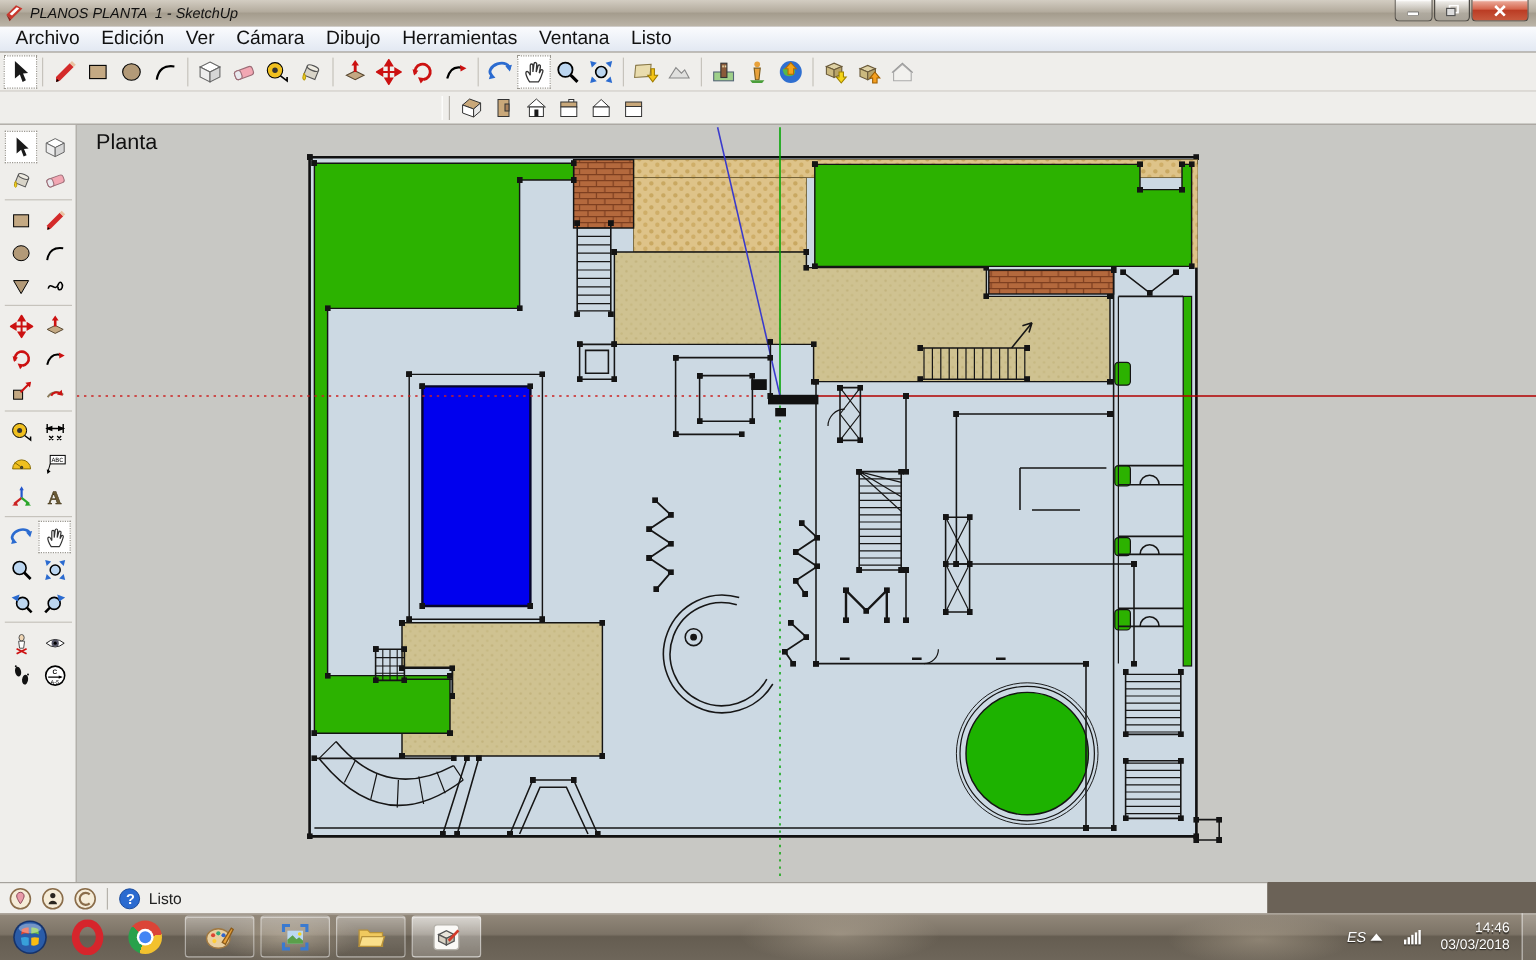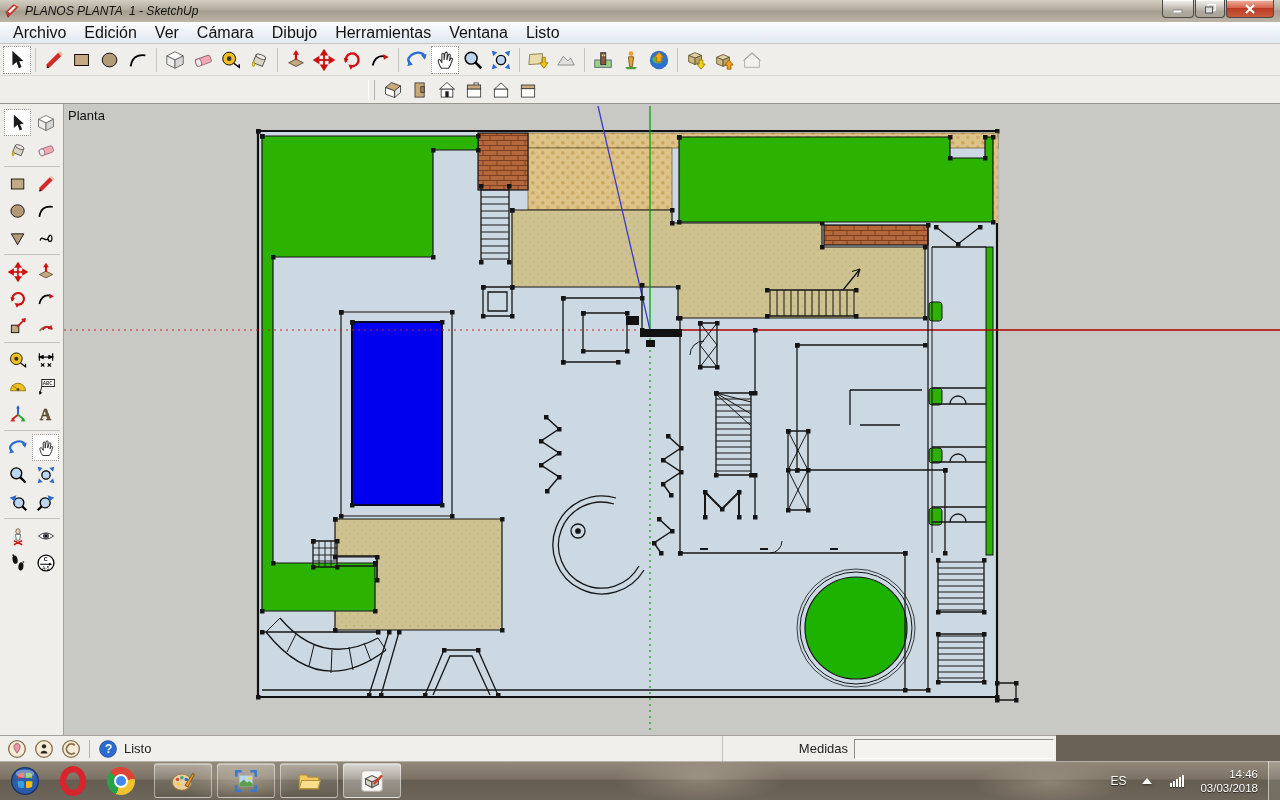--- a/index.html
+++ b/index.html
@@ -46,21 +46,21 @@
   .main{position:absolute;left:0;top:104px;width:1280px;height:631px;display:flex;}
   .sidebar{width:64px;height:631px;background:#efeeeb;border-right:1px solid #a5a29c;
     box-sizing:border-box;display:flex;flex-direction:column;align-items:center;padding-top:5px;}
   .srow{display:flex;gap:1px;}
   .sbtn{width:27px;height:27px;display:flex;align-items:center;justify-content:center;
     border:1px solid transparent;box-sizing:border-box;}
   .sbtn.pressed{background:#fff;border:1px dotted #9a978f;}
   .hsep{width:56px;height:1px;background:#c6c3bc;margin:3px 0;}
 
   .canvas{position:relative;width:1216px;height:631px;background:#c8c8c4;overflow:hidden;}
-  .scene-tab{position:absolute;left:4px;top:4px;font-size:13px;color:#111;}
+  .scene-tab{position:absolute;left:16px;top:4px;font-size:18px;color:#111;}
   .plan-svg{position:absolute;left:0;top:0;}
 
   
   .statusbar{position:absolute;left:0;top:735px;width:1056px;height:26px;background:#f0efec;
     border-top:1px solid #a5a29c;display:flex;align-items:center;box-sizing:border-box;font-size:13px;color:#222;}
   .sb-ico{width:20px;height:20px;margin-left:7px;}
   .sb-sep{width:1px;height:18px;background:#b5b2ab;margin:0 8px;}
   .sb-status{margin-left:6px;}
   .sb-right{margin-left:auto;display:flex;align-items:center;height:100%;}
   .sb-div{width:1px;height:100%;background:#c2bfb8;}
@@ -79,21 +79,21 @@
       linear-gradient(180deg,#93897b 0%,#7c7366 45%,#655d51 50%,#6e665a 100%);
     box-shadow:inset 0 1px 0 rgba(255,255,255,.35);display:flex;align-items:center;}
   .tb-app{width:34px;height:34px;margin-left:14px;display:flex;align-items:center;justify-content:center;}
   .tb-btn{width:56px;height:33px;margin-left:5px;border:1px solid rgba(255,255,255,.45);
     border-radius:3px;display:flex;align-items:center;justify-content:center;
     background:linear-gradient(180deg,rgba(255,255,255,.30),rgba(255,255,255,.10) 50%,rgba(0,0,0,.08));
     box-shadow:inset 0 1px 0 rgba(255,255,255,.4);}
   .tb-btn.active{background:linear-gradient(180deg,rgba(255,255,255,.65),rgba(255,255,255,.35) 50%,rgba(255,255,255,.18));}
   .tray{margin-left:auto;display:flex;align-items:center;color:#fff;height:100%;}
   .tray .txt{font-size:12px;text-shadow:0 1px 1px rgba(0,0,0,.7);}
-  .tray-lang{margin-right:16px;}
+  .tray-lang{margin-right:4px;font-style:italic;}
   .tray-caret{width:0;height:0;border-left:5px solid transparent;border-right:5px solid transparent;
     border-bottom:6px solid #fff;margin-right:18px;filter:drop-shadow(0 1px 1px rgba(0,0,0,.5));}
   .bars{display:flex;align-items:flex-end;gap:1px;margin-right:16px;}
   .bars i{display:block;width:2px;background:#fff;box-shadow:0 1px 1px rgba(0,0,0,.5);}
   .clock{text-align:right;margin-right:10px;line-height:14px;}
   .clock div{font-size:11.5px;text-shadow:0 1px 1px rgba(0,0,0,.7);}
   .show-desktop{width:11px;height:39px;border-left:1px solid rgba(255,255,255,.55);
     background:linear-gradient(180deg,rgba(255,255,255,.18),rgba(255,255,255,.05));}
 </style>
 </head>
@@ -971,25 +971,20 @@
         <use href="#s-credits"></use>
       </svg>
     <svg class="sb-ico">
         <use href="#s-claim"></use>
       </svg>
     <div class="sb-sep"></div>
     <svg class="sb-ico" style="margin-left:0">
         <use href="#s-help"></use>
       </svg>
     <span class="sb-status">Listo</span>
-    <div class="sb-right">
-      <div class="sb-div"></div>
-      <span class="sb-medidas">Medidas</span>
-      <input class="sb-input" readonly="" value="" style="">
-    </div>
   </div>
 
   <div class="taskbar">
     <div class="tb-app" style="margin-left:8px">
       <svg width="32" height="32">
           <use href="#s-orb"></use>
         </svg>
     </div>
     <div class="tb-app">
       <svg width="30" height="30">

